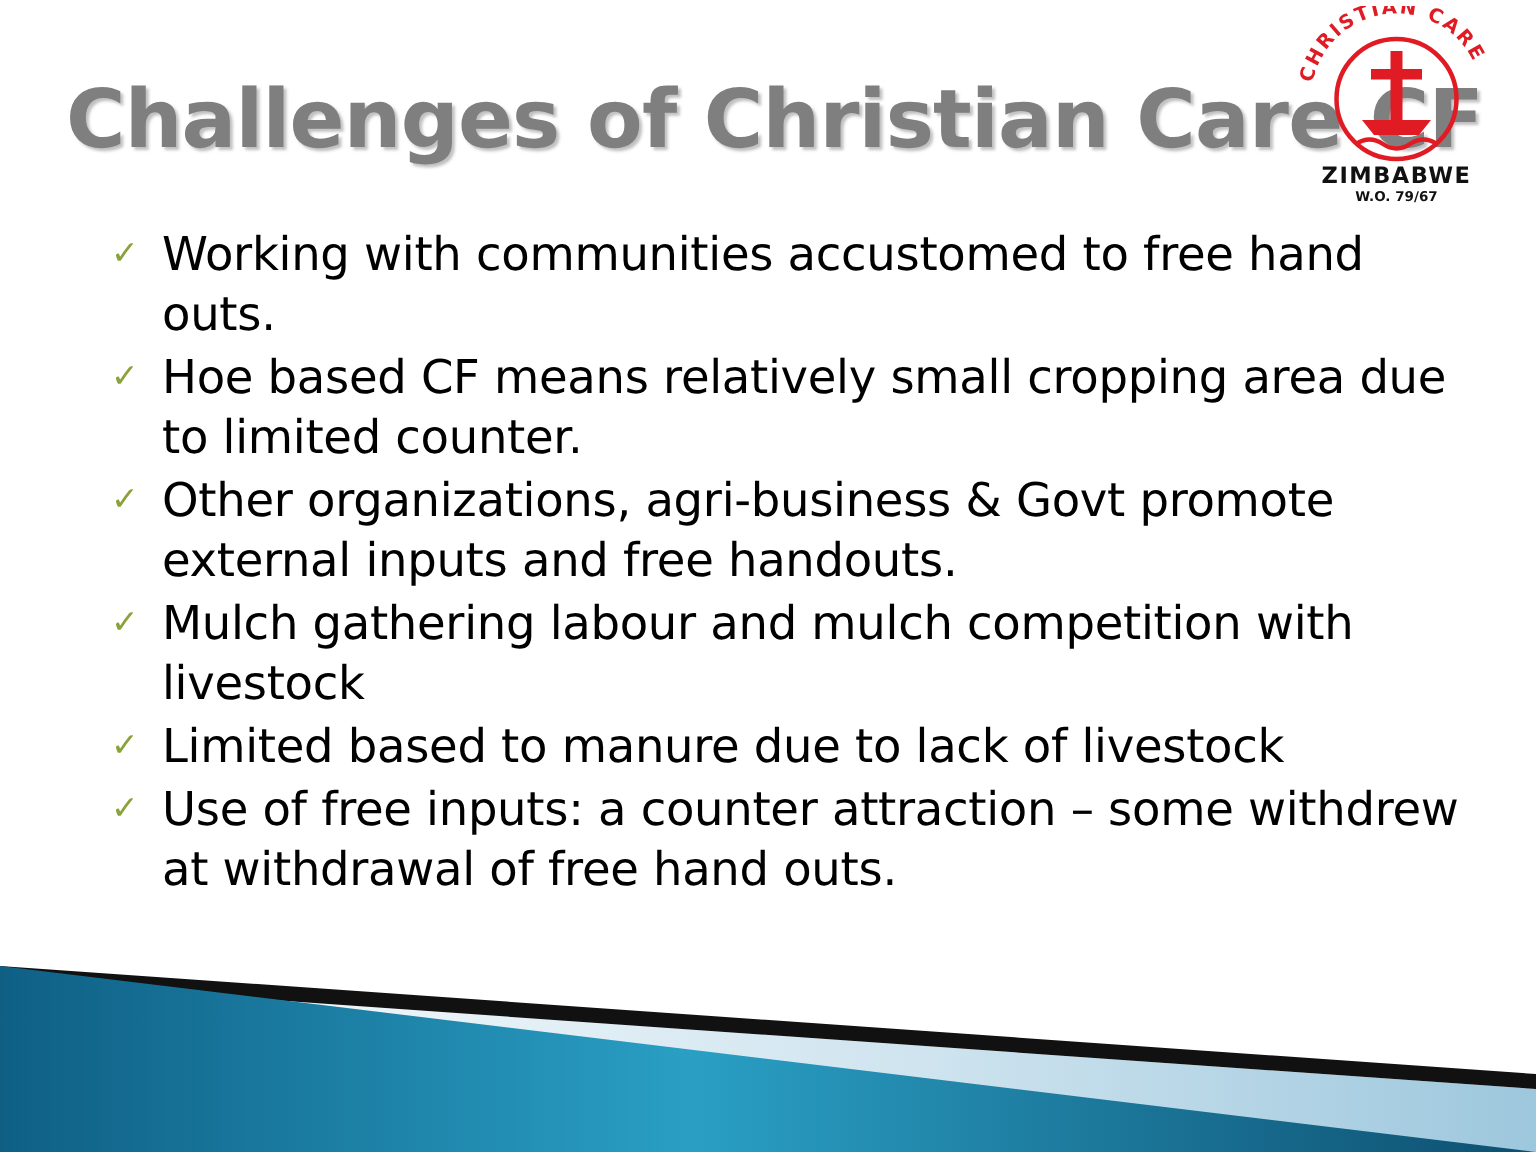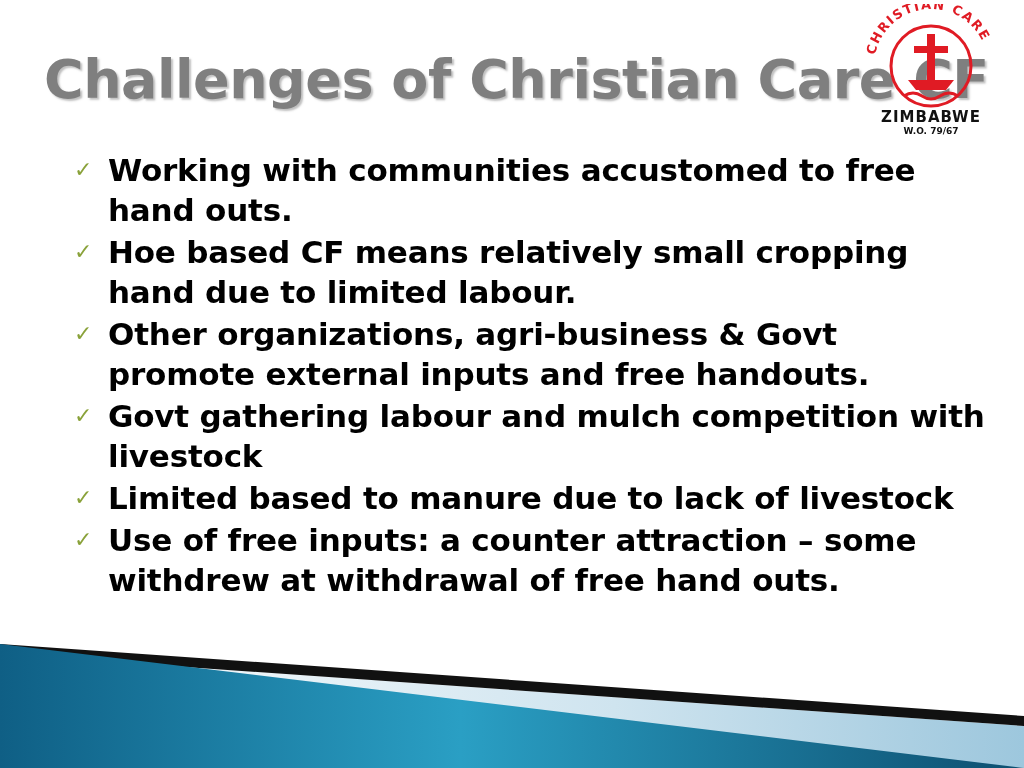--- a/index.html
+++ b/index.html
@@ -62,21 +62,21 @@
     font-size: 22px;
     line-height: 40px;
     text-align: left;
     padding-left: 4px;
   }
   .bullet .btext {
     flex: 1 1 auto;
     font-size: 31px;
     line-height: 40px;
     color: #000000;
-    font-weight: 700;
+    font-weight: 400;
     letter-spacing: -0.2px;
   }
 
   
   #ribbon {
     position: absolute;
     left: 0;
     bottom: 0;
     width: 1024px;
     height: 160px;
@@ -110,29 +110,29 @@
     </svg>
   </div>
 
   <div id="bullets">
     <div class="bullet">
       <span class="tick">✓</span>
       <span class="btext">Working with communities accustomed to free hand outs.</span>
     </div>
     <div class="bullet">
       <span class="tick">✓</span>
-      <span class="btext">Hoe based CF means relatively small cropping hand due to limited labour.</span>
+      <span class="btext">Hoe based CF means relatively small cropping area due to limited counter.</span>
     </div>
     <div class="bullet">
       <span class="tick">✓</span>
       <span class="btext">Other organizations, agri-business &amp; Govt promote external inputs and free handouts.</span>
     </div>
     <div class="bullet">
       <span class="tick">✓</span>
-      <span class="btext">Govt gathering labour and mulch competition with livestock</span>
+      <span class="btext">Mulch gathering labour and mulch competition with livestock</span>
     </div>
     <div class="bullet">
       <span class="tick">✓</span>
       <span class="btext">Limited based to manure due to lack of livestock</span>
     </div>
     <div class="bullet">
       <span class="tick">✓</span>
       <span class="btext">Use of free inputs: a counter attraction – some withdrew at withdrawal of free hand outs.</span>
     </div>
   </div>

